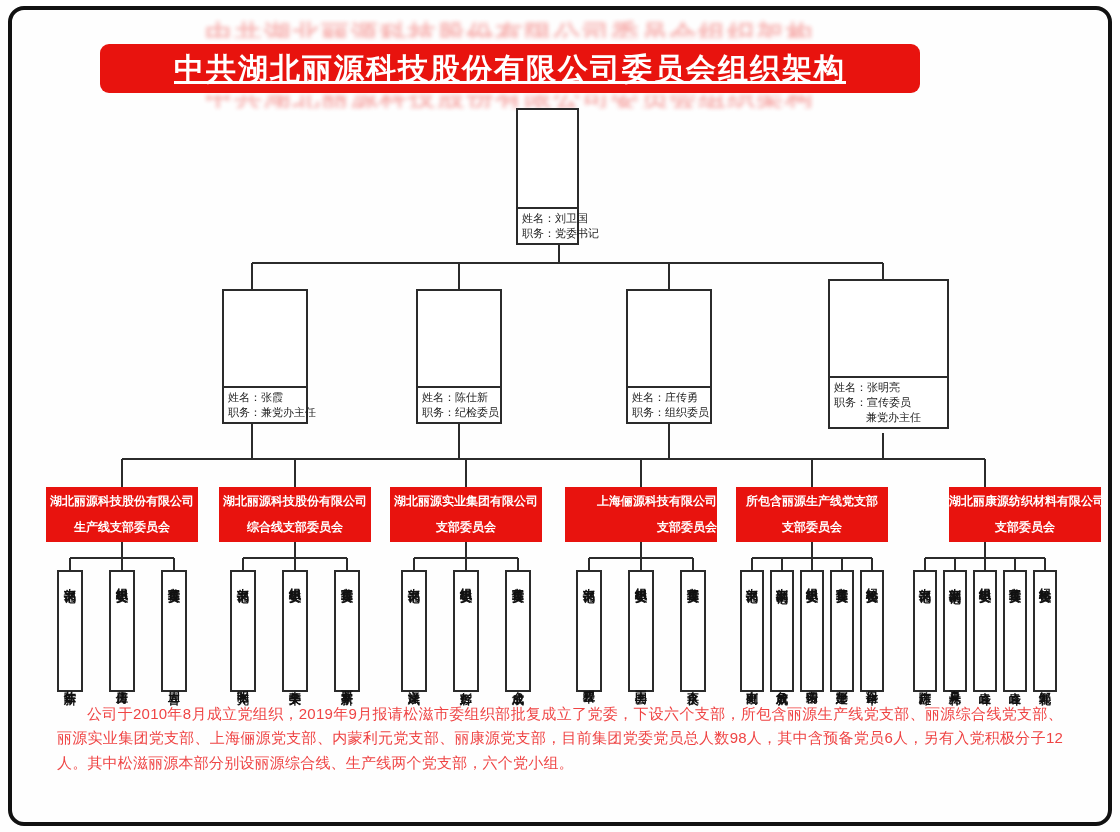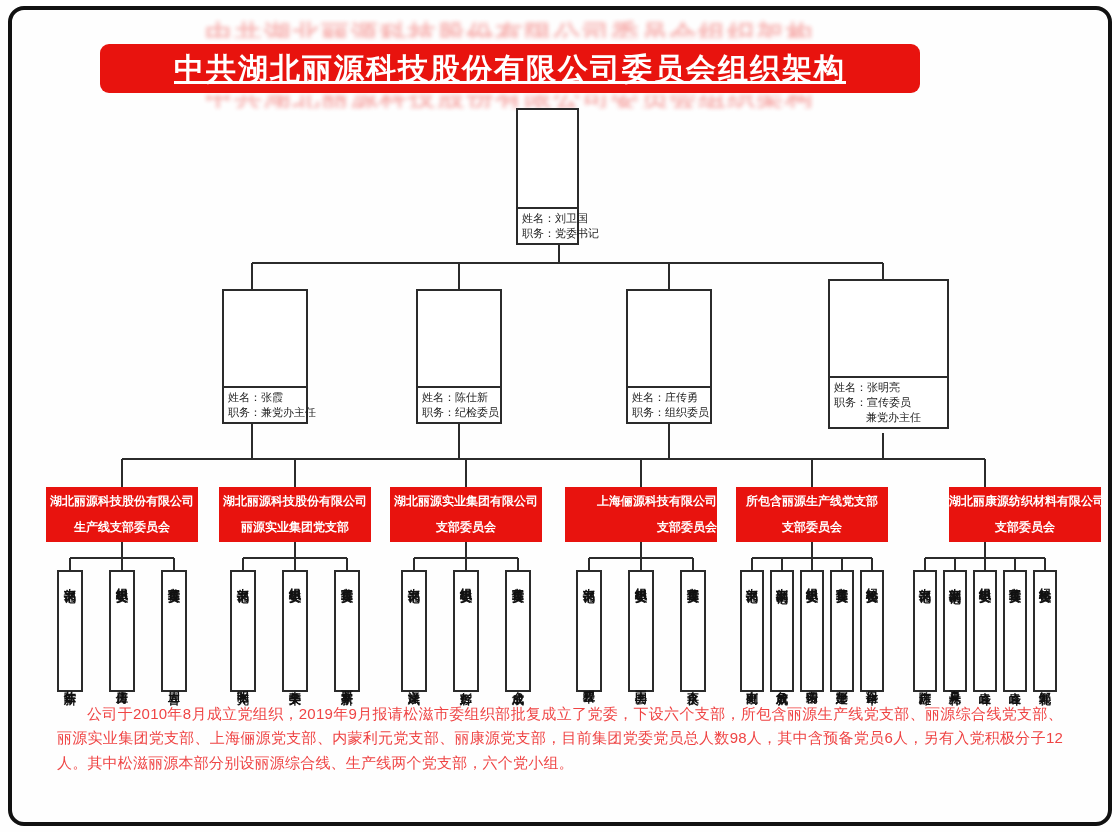--- a/index.html
+++ b/index.html
@@ -158,21 +158,21 @@
       <div class="pline pline-indent"><span>兼党办主任</span></div>
     </div>
   </div>
 
   <div class="branch" style="left:46px;">
     <span>湖北丽源科技股份有限公司</span>
     <span>生产线支部委员会</span>
   </div>
   <div class="branch" style="left:219px;">
     <span>湖北丽源科技股份有限公司</span>
-    <span>丽源实业集团党支部</span>
+    <span>综合线支部委员会</span>
   </div>
   <div class="branch" style="left:390px;">
     <span>湖北丽源实业集团有限公司</span>
     <span>支部委员会</span>
   </div>
   <div class="branch" style="left:565px;align-items:flex-end;">
     <span>上海俪源科技有限公司</span>
     <span>支部委员会</span>
   </div>
   <div class="branch" style="left:736px;">

